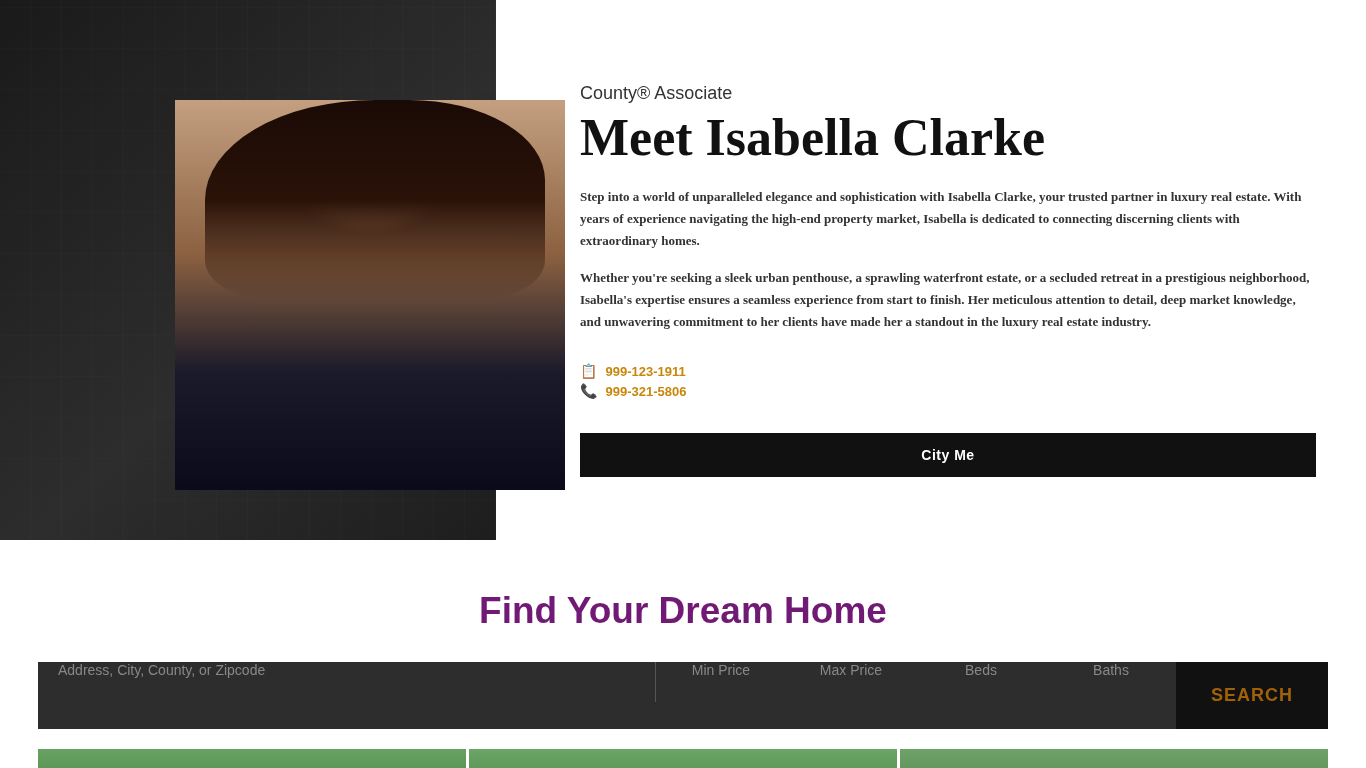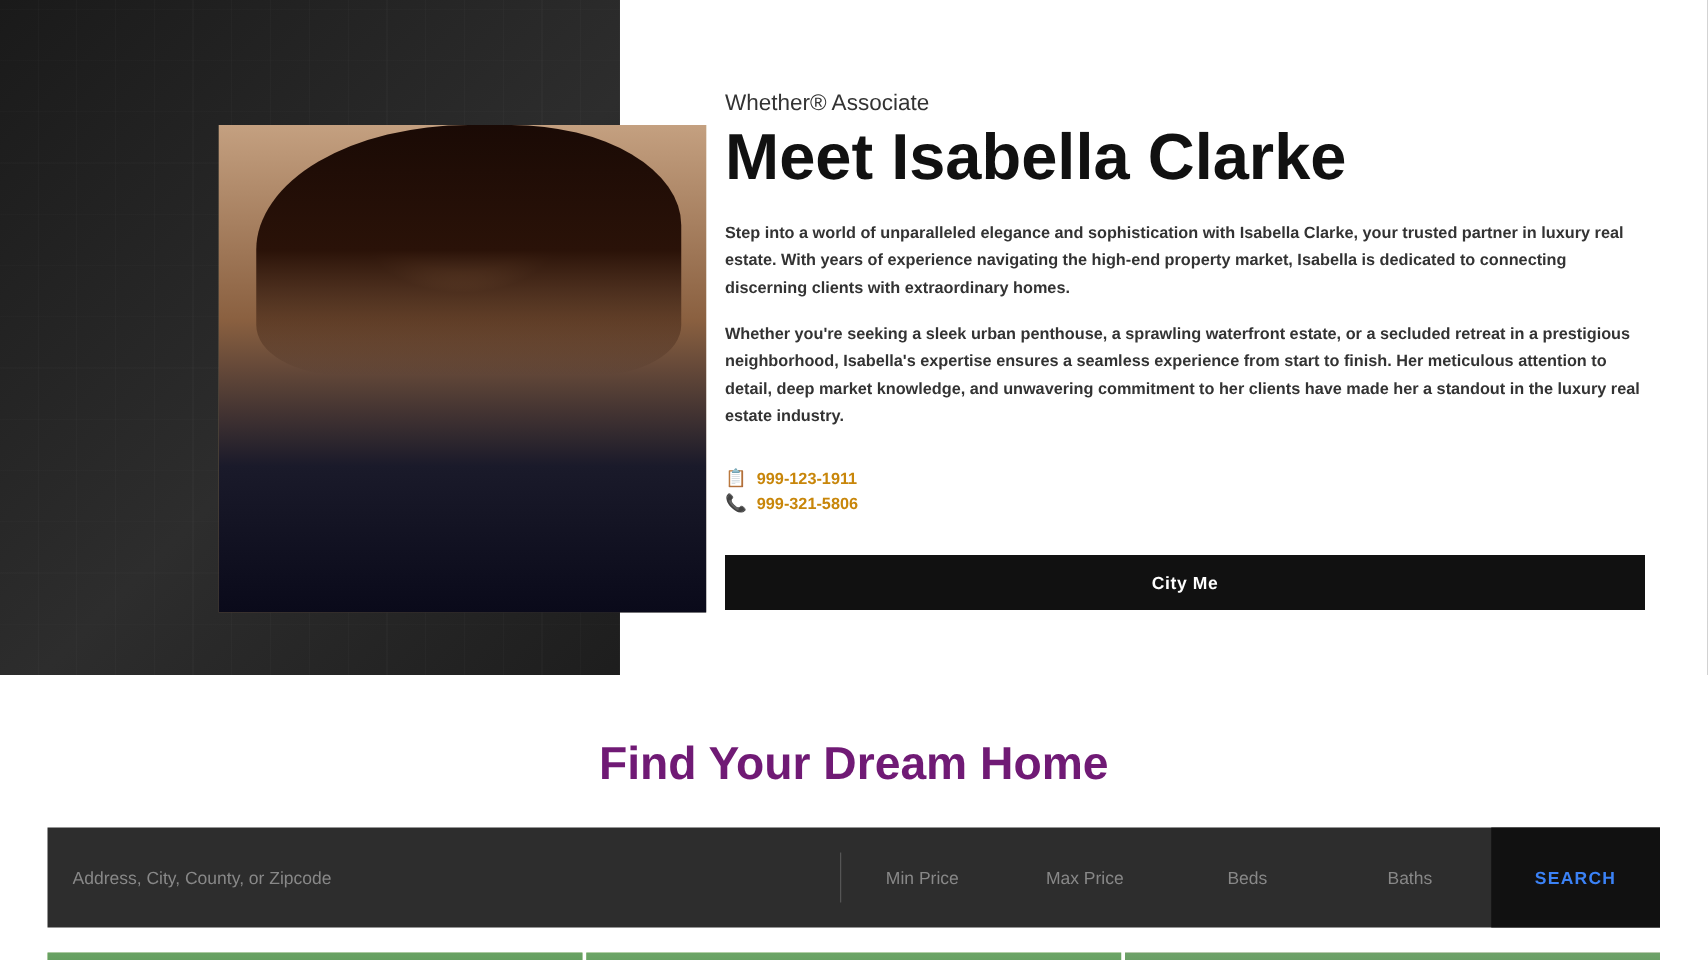--- a/index.html
+++ b/index.html
@@ -104,29 +104,29 @@
       font-family: Arial, sans-serif;
       margin-bottom: 5px;
     }
 
     .agent-name {
       font-size: 52px;
       font-weight: 900;
       color: #111;
       line-height: 1.1;
       margin-bottom: 20px;
-      font-family: Liberation Sans, sans-serif;
+      font-family: Liberation Serif, serif;
     }
 
     .bio-text {
       font-size: 13px;
       line-height: 1.7;
       color: #333;
       font-weight: 700;
-      font-family: Liberation Sans, sans-serif;
+      font-family: Liberation Serif, serif;
       margin-bottom: 15px;
     }
 
     .contact-info {
       margin: 15px 0;
     }
 
     .contact-line {
       display: flex;
       align-items: center;
@@ -170,22 +170,22 @@
       color: #701a75;
       font-family: Arial, sans-serif;
       margin-bottom: 30px;
     }
 
     .search-bar {
       background: #2d2d2d;
       width: 1290px;
       margin: 0 auto;
       display: flex;
-      align-items: center;
-      height: 80px;
+      align-items: flex-start;
+      height: 67px;
     }
 
     .search-address {
       flex: 1;
       padding: 0 20px;
       display: flex;
       align-items: center;
     }
 
     .search-address input {
@@ -224,25 +224,25 @@
       width: 80px;
       text-align: center;
     }
 
     .search-field input::placeholder {
       color: #888;
     }
 
     .search-btn {
       background: #111;
-      color: #3b82f6;
+      color: #a16207;
       border: none;
       padding: 0 35px;
       height: 100%;
-      font-size: 14px;
+      font-size: 18px;
       font-weight: 900;
       font-family: Arial, sans-serif;
       cursor: pointer;
       letter-spacing: 1px;
     }
 
     
     .cards-section {
       display: flex;
       width: 1290px;
@@ -284,21 +284,21 @@
 <section class="hero">
   <div class="hero-bg"></div>
   <div class="hero-white-panel"></div>
   <div class="hero-content">
 
     <div class="hero-image-area">
       <div class="agent-photo"></div>
     </div>
 
     <div class="hero-text-area">
-      <p class="realtor-title">Whether® Associate</p>
+      <p class="realtor-title">County® Associate</p>
 
       <h1 class="agent-name">Meet Isabella Clarke</h1>
 
       <p class="bio-text">Step into a world of unparalleled elegance and sophistication with Isabella Clarke, your trusted partner in luxury real estate. With years of experience navigating the high-end property market, Isabella is dedicated to connecting discerning clients with extraordinary homes.</p>
 
       <p class="bio-text">Whether you're seeking a sleek urban penthouse, a sprawling waterfront estate, or a secluded retreat in a prestigious neighborhood, Isabella's expertise ensures a seamless experience from start to finish. Her meticulous attention to detail, deep market knowledge, and unwavering commitment to her clients have made her a standout in the luxury real estate industry.</p>
 
       <div class="contact-info">
         <div class="contact-line">
           <span class="contact-icon">📋</span>

